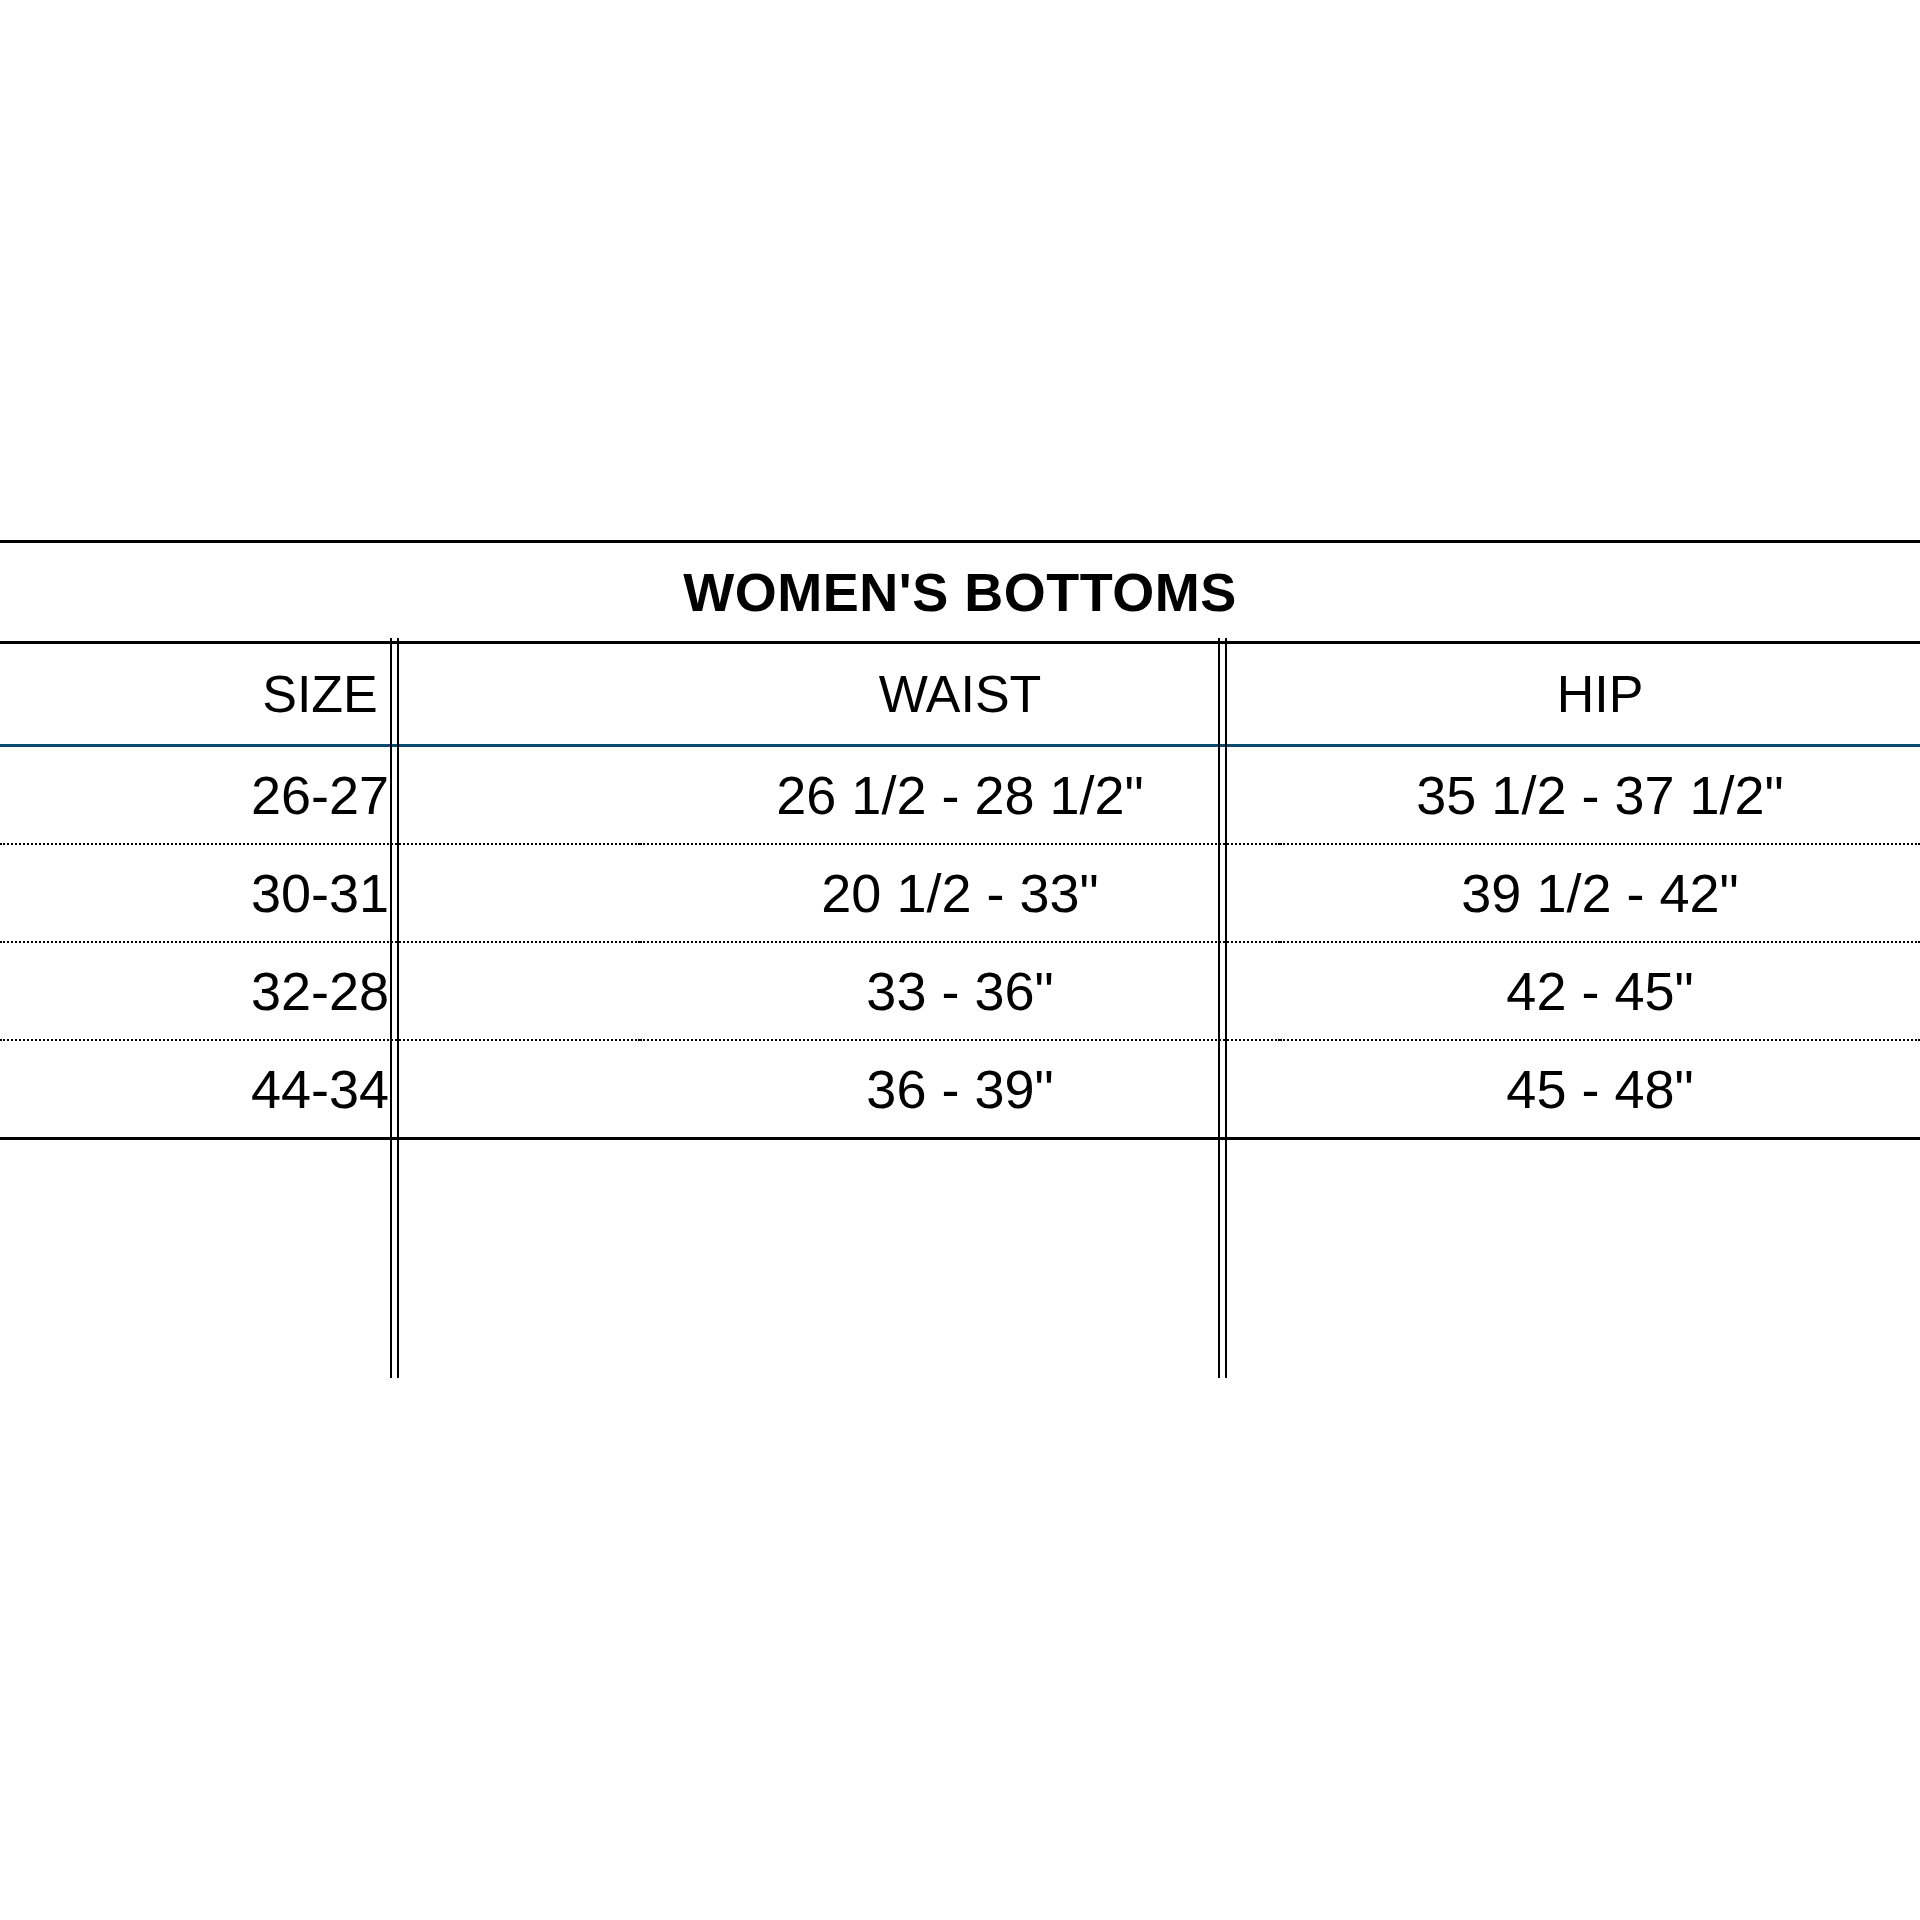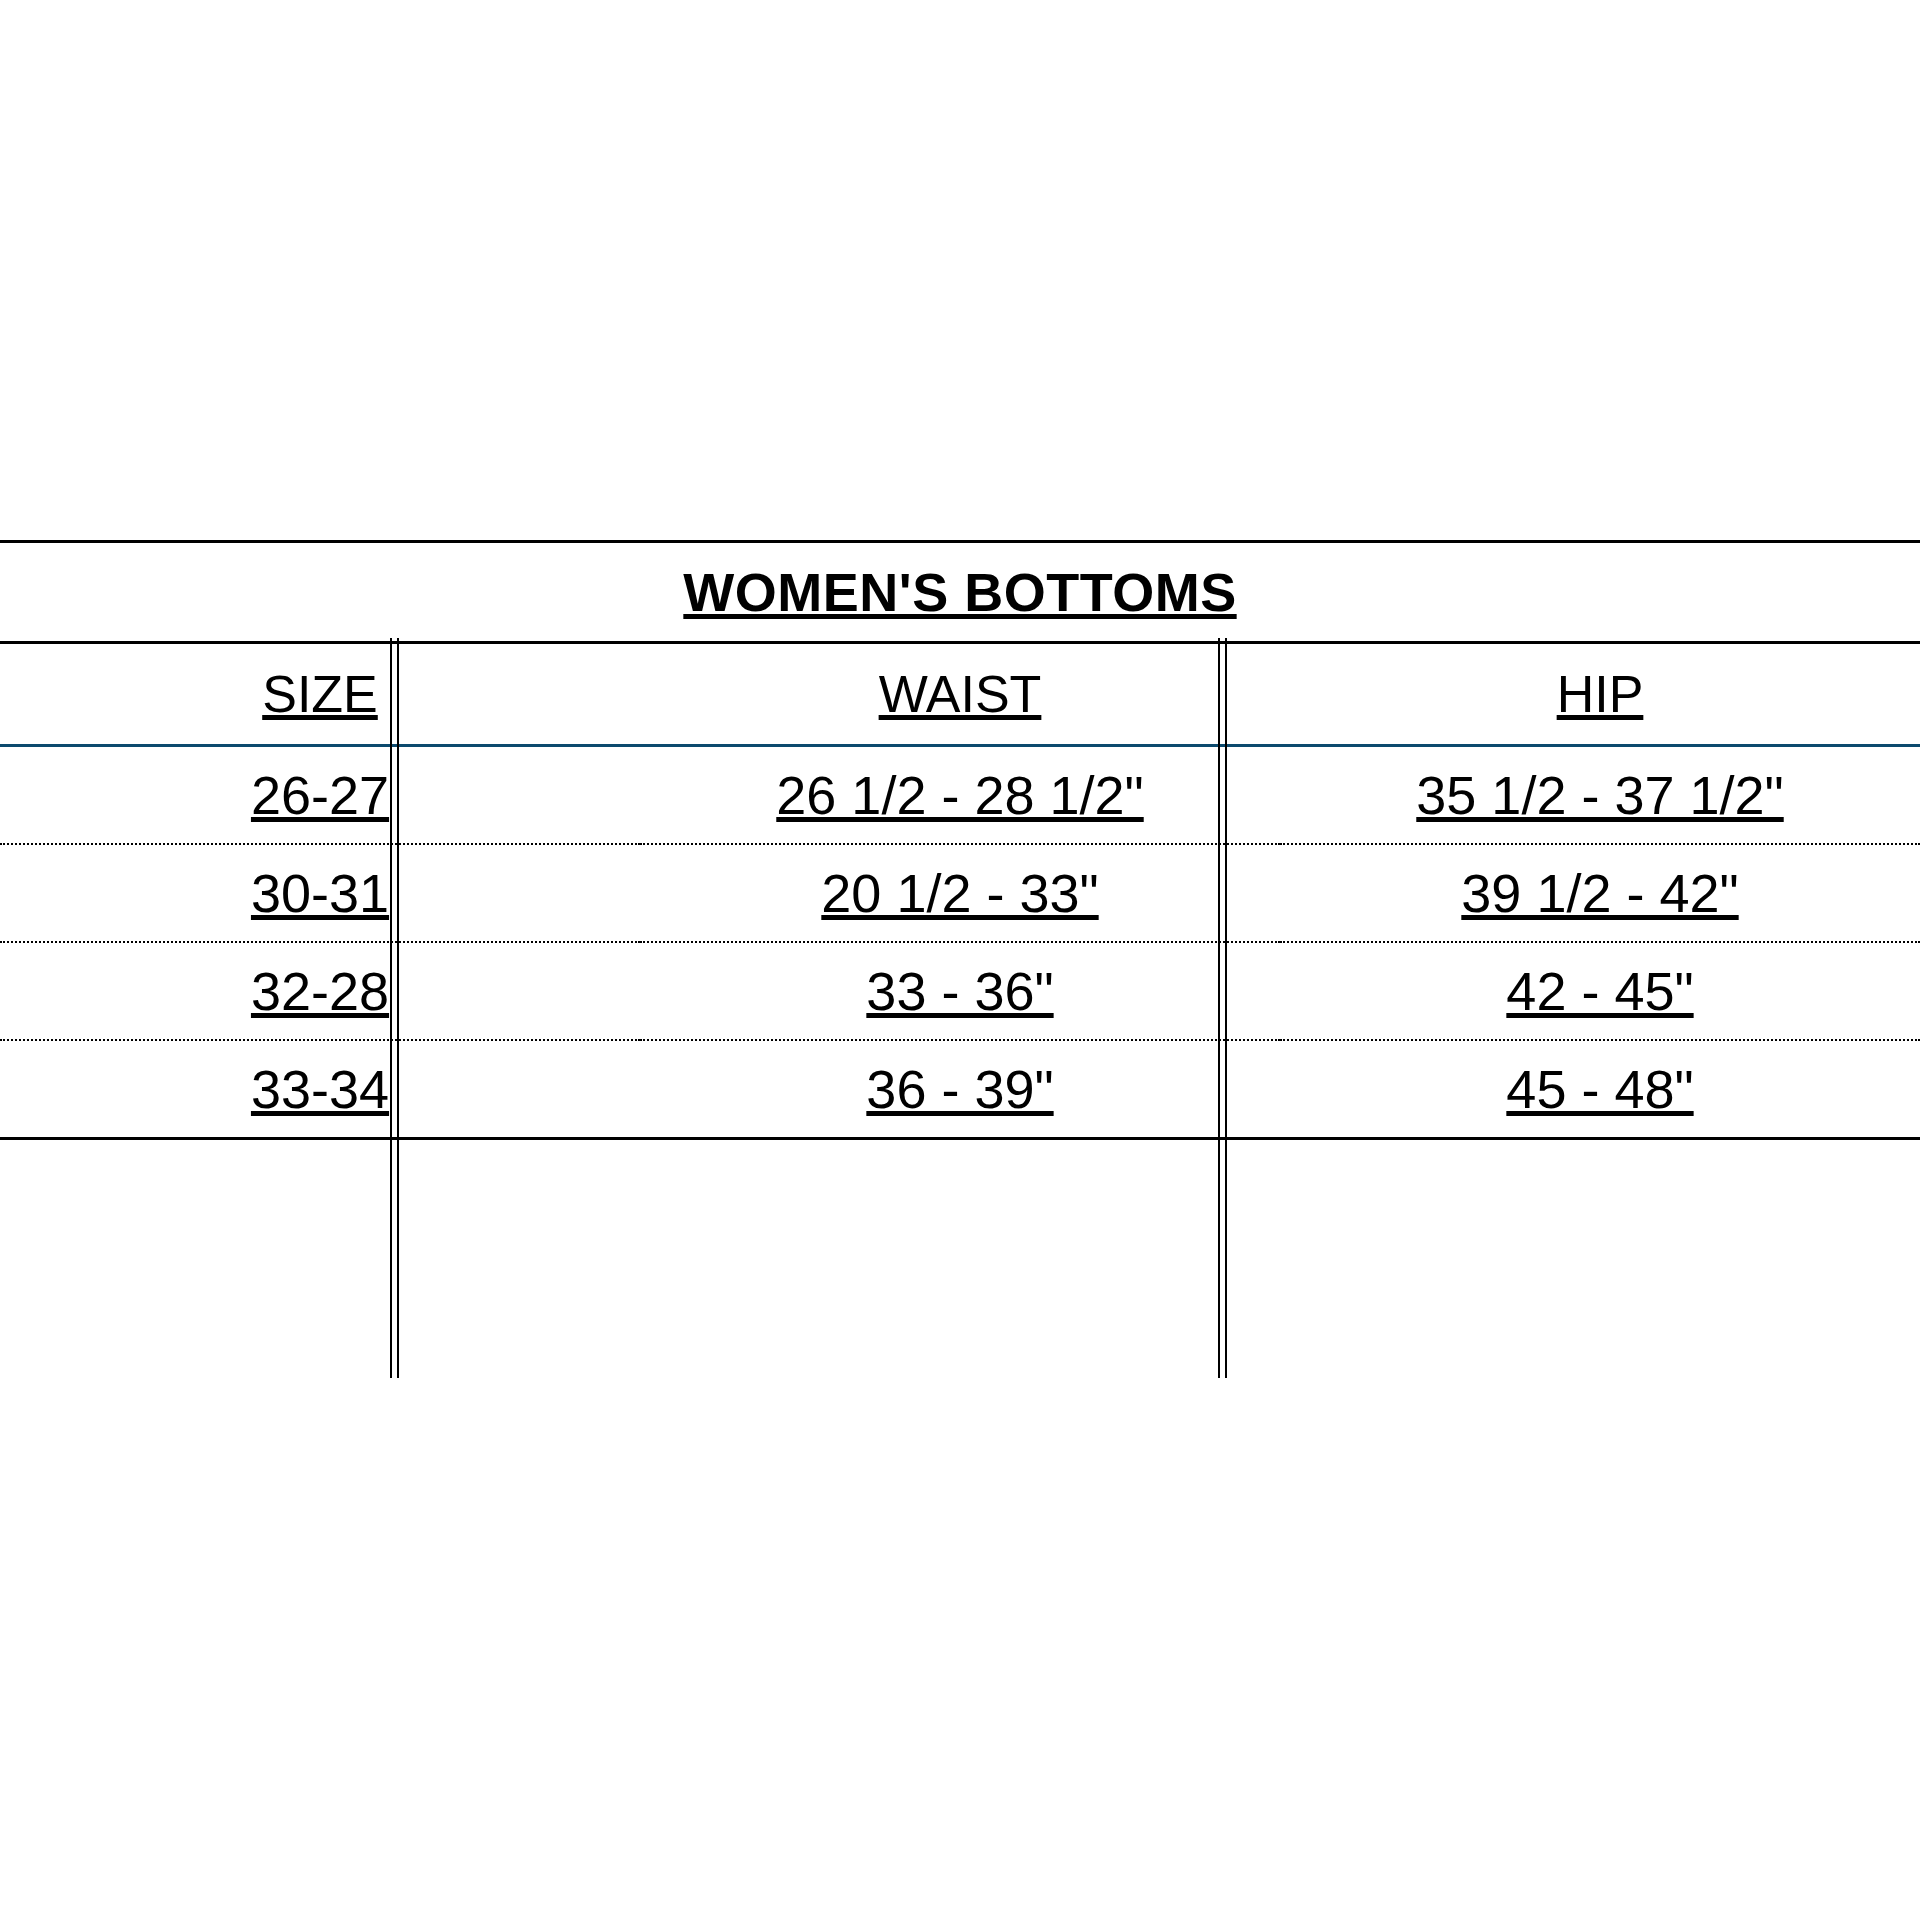--- a/index.html
+++ b/index.html
@@ -26,21 +26,20 @@
   table.size-table {
     border-collapse: collapse;
     width: 1920px;
     table-layout: fixed;
   }
 
   table.size-table td,
   table.size-table th {
     padding: 0;
     margin: 8px;
-    text-decoration: underline;
   }
 
   
   .title-cell {
     border-top: 3px solid #000000;
     border-bottom: 3px solid #000000;
     text-align: center;
     font-size: 54px;
     font-weight: bold;
     letter-spacing: 0.5px;
@@ -115,21 +114,21 @@
           <td class="data-cell">30-31</td>
           <td class="data-cell">20 1/2 - 33"</td>
           <td class="data-cell">39 1/2 - 42"</td>
         </tr>
         <tr>
           <td class="data-cell">32-28</td>
           <td class="data-cell">33 - 36"</td>
           <td class="data-cell">42 - 45"</td>
         </tr>
         <tr class="last-row">
-          <td class="data-cell">33-34</td>
+          <td class="data-cell">44-34</td>
           <td class="data-cell">36 - 39"</td>
           <td class="data-cell">45 - 48"</td>
         </tr>
       </tbody>
     </table>
 
     <div class="rule-vert dbl-a"></div>
     <div class="rule-vert dbl-b"></div>
     <div class="rule-vert dbl-c"></div>
     <div class="rule-vert dbl-d"></div>

